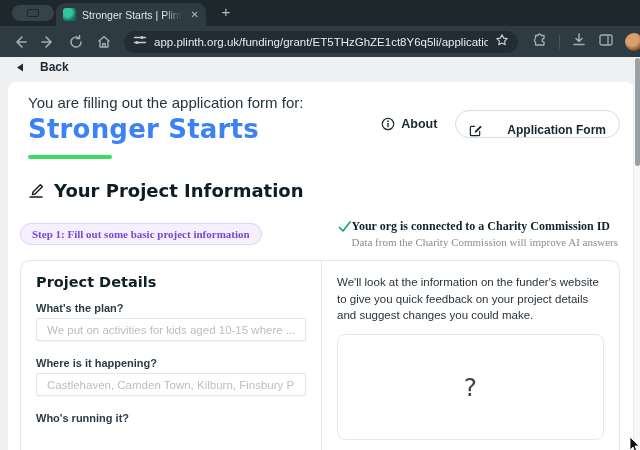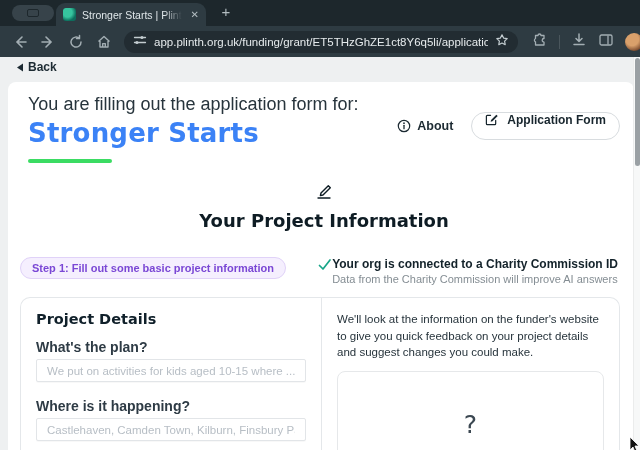--- a/index.html
+++ b/index.html
@@ -29,54 +29,54 @@
     display:flex; align-items:center; padding:0 9px; gap:7px; }
   .omni-url { font-size:11.5px; color:#e6ebed; white-space:nowrap; overflow:hidden; flex:1; }
   .tool-right { display:flex; align-items:center; margin-left:14px; gap:11px; }
   .vdiv { width:1px; height:14px; background:#4a565c; }
   .avatar { width:18px; height:18px; border-radius:50%;
     background:radial-gradient(circle at 40% 35%, #d9a06b 0 40%, #7a4a2e 75%, #3c2a20 100%); }
 
   
   .viewport { position:absolute; left:0; top:57px; width:640px; height:393px; background:#eef0f1; }
   .backbar { position:absolute; left:0; top:0; width:640px; height:20px; display:flex; align-items:center;
-    padding-left:16px; gap:4px; }
+    padding-left:16px; gap:16px; }
   .back-label { font-size:12px; font-weight:700; color:#1c2a32; }
   .page { position:absolute; left:8px; top:25px; width:626px; height:380px; background:#ffffff;
     border-radius:8px 8px 0 0; padding:8px 14px 0 12px; }
 
   .header-row { display:flex; justify-content:space-between; align-items:center; }
-  .intro { font-size:18px; color:#27343c; margin:4px 0 3px 8px; }
+  .intro { font-size:15px; color:#27343c; margin:4px 0 3px 8px; }
   .h1 { font-size:26px; font-weight:700; color:#3b82f6; margin-left:8px; letter-spacing:.2px;
     font-family:"DejaVu Sans","Liberation Sans",sans-serif; }
   .header-actions { display:flex; align-items:center; gap:18px; margin-top:14px; }
   .about-link { display:flex; align-items:center; gap:6px; font-size:12.5px; font-weight:700; color:#1c2a32; }
-  .appform-btn { display:flex; align-items:flex-start; gap:9px; font-size:12px; font-weight:700; color:#17252d;
+  .appform-btn { display:flex; align-items:flex-end; gap:25px; font-size:12px; font-weight:700; color:#17252d;
     border:1px solid #d8dcdf; border-radius:15px; height:28px; padding:0 13px; background:#fff; }
 
   .accent-bar { width:84px; height:4px; border-radius:2px; margin:11px 0 0 8px; }
 
-  .section-row { display:flex; align-items:center; gap:10px; margin:21px 0 0 8px;flex-direction:column; }
+  .section-row { display:flex; align-items:center; gap:10px; margin:21px 0 0 8px; }
   .section-title { font-size:18px; font-weight:700; color:#0e1c24;
     font-family:"DejaVu Sans","Liberation Sans",sans-serif; }
 
-  .meta-row { display:flex; justify-content:space-between; align-items:flex-start; margin-top:26px; }
+  .meta-row { display:flex; justify-content:space-between; align-items:center; margin-top:18px;font-family:Liberation Serif, serif; }
   .step-badge { font-size:11px; font-weight:600; color:#7a47d5; background:#f5effe; border:1px solid #e0d2f8;
     border-radius:12px; padding:4px 11px; display:inline-block; }
   .connected { display:flex; align-items:flex-start; margin-right:2px; }
   .connected-title { font-size:12px; font-weight:700; color:#13222a; }
   .connected-sub { font-size:11px; color:#848d93; margin-top:2px; }
 
   .panels { display:flex; margin-top:12px; border:1px solid #e4e7ea; border-bottom:none;
     border-radius:10px 10px 0 0; height:220px; }
   .left-panel { width:300px; flex:0 0 300px; padding:13px 15px; }
   .right-panel { flex:1; border-left:1px solid #e4e7ea; padding:13px 15px; }
   .panel-title { font-size:14.5px; font-weight:700; color:#10202a; margin-bottom:12px;
     font-family:"DejaVu Sans","Liberation Sans",sans-serif; }
-  .field-label { font-size:14px; font-weight:600; color:#2e3b45; margin-bottom:4px; }
+  .field-label { font-size:11px; font-weight:600; color:#2e3b45; margin-bottom:4px; }
   .field-input { width:100%; height:23px; border:1px solid #e2e5e8; border-radius:2px; padding:0 10px;
     font-size:11.5px; color:#30404a; background:#fff; box-shadow:0 1px 1px rgba(20,30,40,.03);
     margin-bottom:16px; outline:none; font-family:inherit; }
   .field-input::placeholder { color:#b7bec5; }
   .qf-desc { font-size:11.5px; line-height:1.45; color:#27343c; margin-bottom:10px; }
   .empty-box { border:1px solid #e6e8ea; border-radius:8px; height:106px; display:flex; flex-direction:column;
     align-items:center; justify-content:center; gap:6px; text-align:center; padding:0 18px; }
   .qmark { font-size:25px; color:#3c4852; font-family:"DejaVu Sans",sans-serif; }
   .empty-text { font-size:11.5px; color:#3c4852; line-height:1.4; max-width:330px; }
 

